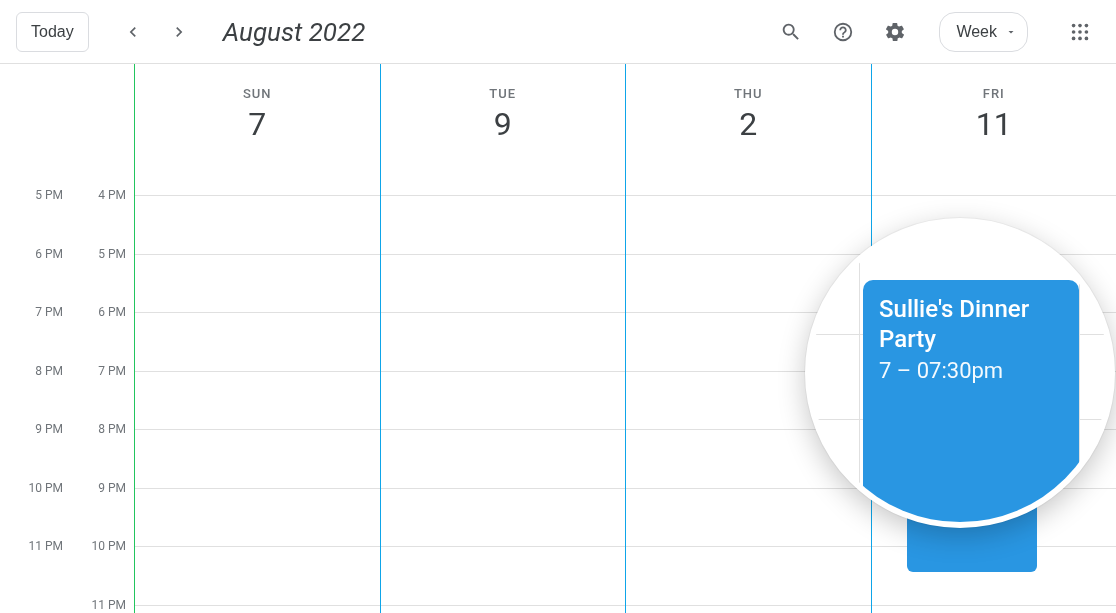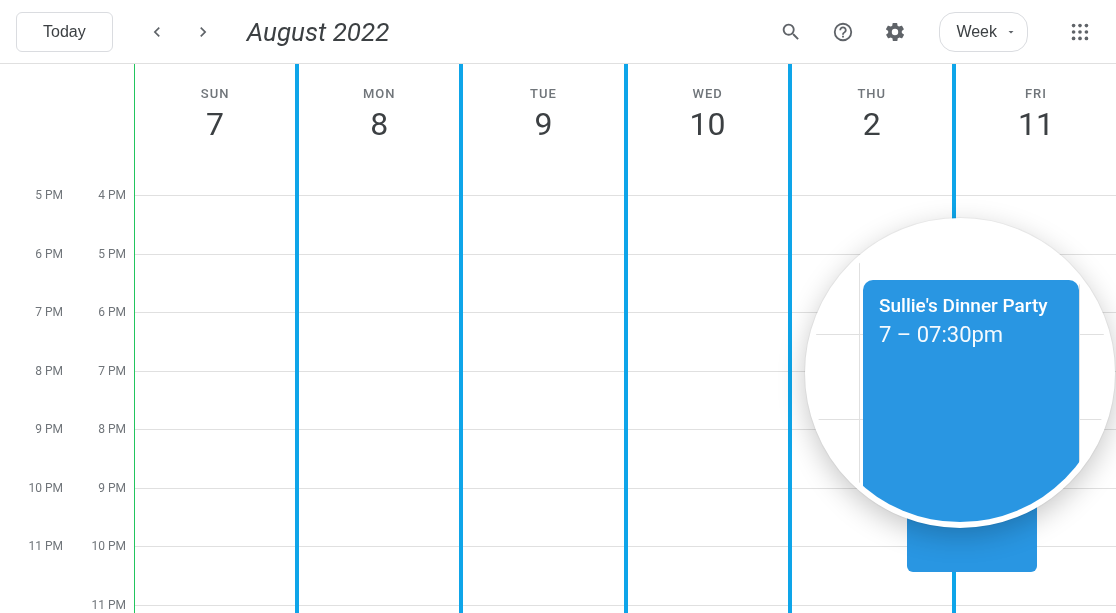--- a/index.html
+++ b/index.html
@@ -1,33 +1,33 @@
 <!DOCTYPE html>
 <html><head>
 <meta charset="utf-8">
 <style>
   * { box-sizing: border-box; margin: 0; padding: 0; }
   html, body { width: 1116px; height: 613px; font-family: "Google Sans", Roboto, Arial, sans-serif; color: #3c4043; background: #fff; overflow: hidden; }
   
   .header { display: flex; align-items: center; height: 64px; padding: 0 16px; border-bottom: 1px solid #e0e0e0; }
-  .today-btn { height: 40px; padding: 0 26px; border: 1px solid #dadce0; border-radius: 6px; background: #fff; font-size: 16px; color: #3c4043; cursor: pointer; margin-right: 24px; display:flex; align-items:center; }
+  .today-btn { height: 40px; padding: 0 14px; border: 1px solid #dadce0; border-radius: 6px; background: #fff; font-size: 16px; color: #3c4043; cursor: pointer; margin-right: 24px; display:flex; align-items:center; }
   .nav-arrows { display: flex; align-items: center; gap: 6px; margin-right: 24px; }
   .icon-btn { width: 40px; height: 40px; border: none; background: transparent; border-radius: 50%; display: flex; align-items: center; justify-content: center; cursor: pointer; }
   .icon-btn svg { fill: #5f6368; }
   .title { font-size: 26px; font-weight: 400; color: #3c4043; font-style: italic; }
   .spacer { flex: 1; }
   .right-icons { display: flex; align-items: center; gap: 12px; }
   .view-switch { height: 40px; padding: 0 10px 0 16px; border: 1px solid #dadce0; border-radius: 16px; background: #fff; font-size: 16px; color: #3c4043; cursor: pointer; display: flex; align-items: center; gap: 8px; margin-left: 12px; }
   .grid-dots { margin-left: 20px; }
   
   .body { display: flex; height: calc(613px - 64px); position: relative; }
   .gutter { width: 75px; flex-shrink: 0; }
   .gutter2 { width: 60px; flex-shrink: 0; border-right: 1px solid #22c55e; }
   .grid { flex: 1; display: flex; position: relative; }
-  .day-col { flex: 1; border-right: 4px solid #0ea5e9; position: relative; }
+  .day-col { flex: 1; border-right: 1px solid #0ea5e9; position: relative; }
   .day-col:last-child { border-right: none; }
   .day-header { height: 100px; display: flex; flex-direction: column; align-items: center; justify-content: center; gap: 4px; }
   .day-name { font-size: 13px; font-weight: 500; letter-spacing: 1px; color: #70757a; text-transform: uppercase; }
   .day-num { font-size: 32px; color: #3c4043; font-weight: 400; }
   .hour-label { position: absolute; right: 8px; font-size: 12px; color: #70757a; transform: translateY(-50%); white-space: nowrap; }
   
   
   .event-chip-small {
     position: absolute;
     background: #2996e2;
@@ -53,21 +53,21 @@
   }
   .mag-grid-v { position:absolute; top:0; bottom:0; width:1px; background:#e0e0e0; }
   .mag-grid-h { position:absolute; left:0; right:0; height:1px; background:#e0e0e0; }
   .mag-event {
     position:absolute;
     background:#2996e2;
     border-radius:10px;
     color:#fff;
     padding:14px 16px;
   }
-  .mag-event .ev-title { font-size:19px; font-weight:500; line-height:1.25; margin-bottom:4px; }
+  .mag-event .ev-title { font-size:24px; font-weight:500; line-height:1.25; margin-bottom:4px; }
   .mag-event .ev-time { font-size:22px; font-weight:400; opacity:0.95; }
 </style>
 </head>
 <body>
 
 <div class="header">
   <button class="today-btn">Today</button>
   <div class="nav-arrows">
     <button class="icon-btn">
       <svg width="20" height="20" viewBox="0 0 24 24">
@@ -161,34 +161,22 @@
       </div>
     <div id="day-cols" style="display:flex; flex:1;">
         <div class="day-col">
           <div class="day-header">
             <div class="day-name">SUN</div>
             <div class="day-num">7</div>
           </div>
         </div>
         <div class="day-col">
           <div class="day-header">
-            <div class="day-name">MON</div>
-            <div class="day-num">8</div>
-          </div>
-        </div>
-        <div class="day-col">
-          <div class="day-header">
             <div class="day-name">TUE</div>
             <div class="day-num">9</div>
-          </div>
-        </div>
-        <div class="day-col">
-          <div class="day-header">
-            <div class="day-name">WED</div>
-            <div class="day-num">10</div>
           </div>
         </div>
         <div class="day-col">
           <div class="day-header">
             <div class="day-name">THU</div>
             <div class="day-num">2</div>
           </div>
         </div>
         <div class="day-col">
           <div class="day-header">

